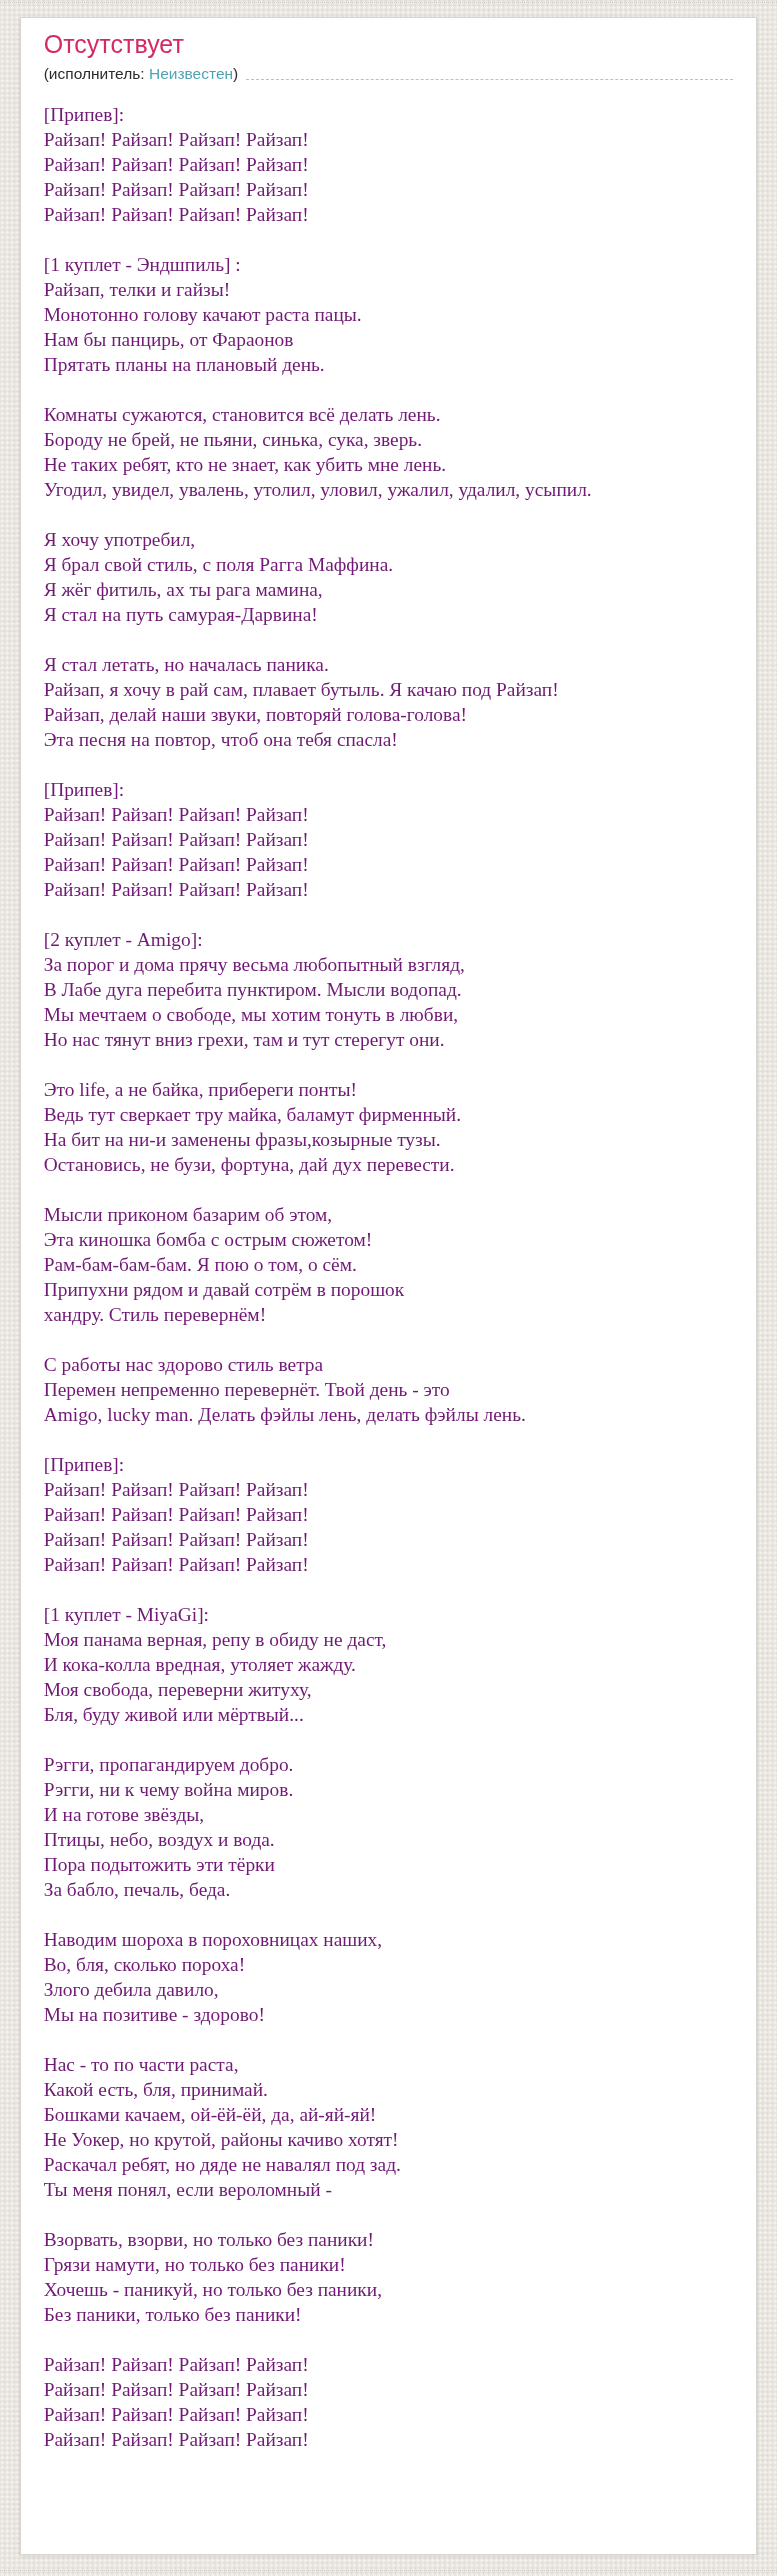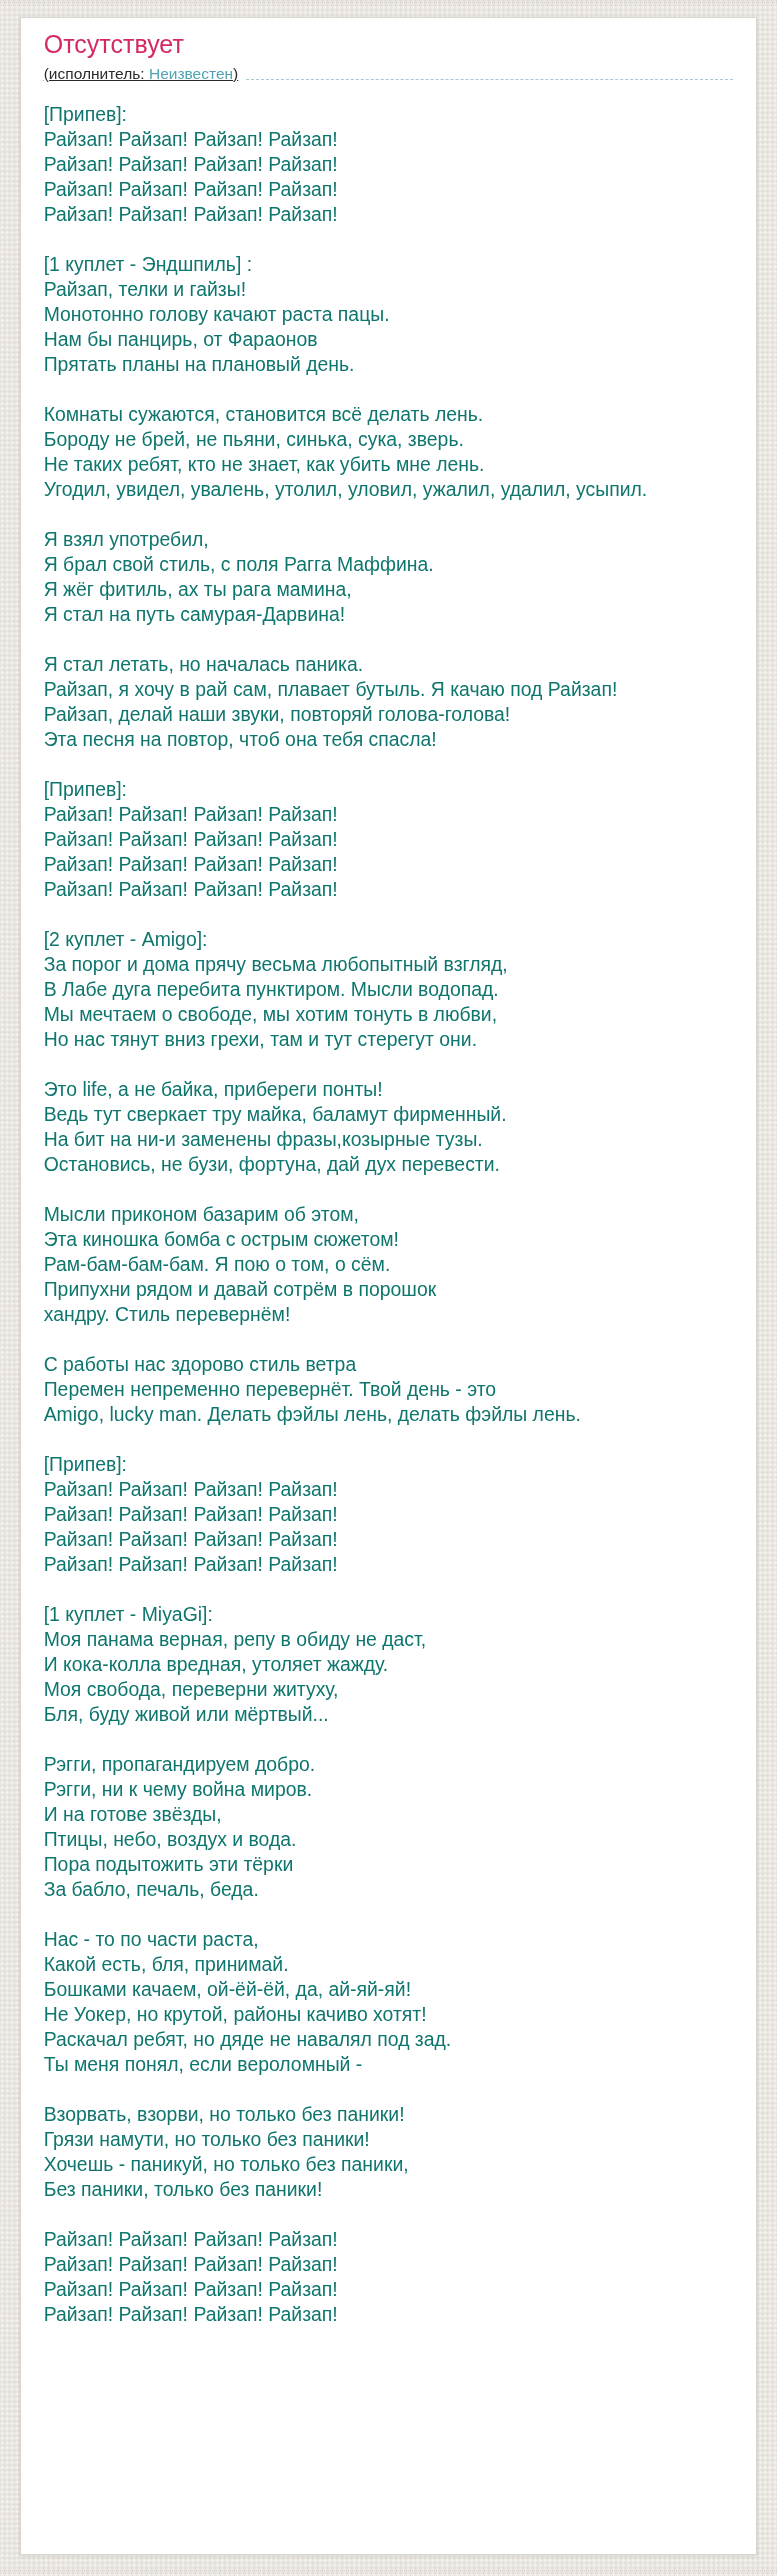--- a/index.html
+++ b/index.html
@@ -53,39 +53,39 @@
     text-decoration: none;
     display: inline-block;
   }
   .artist-row {
     display: flex;
     align-items: center;
     font-size: 15.5px;
     line-height: 19.4px;
     color: #2b2b2b;
     white-space: pre;
-    text-decoration: underline;
   }
   .artist-link {
     color: var(--artist-link-color, #4fa3b3);
     text-decoration: none;
     cursor: pointer;
   }
   .dash-fill {
     flex: 1 1 auto;
     border-bottom: 1px dashed var(--dash-color, #a9c6d3);
     margin: 0 0 3.9px 7.8px;
     height: 0;
     align-self: flex-end;
   }
   .lyrics {
     margin-top: 18.5px;
     font-size: 19.4px;
     line-height: 25px;
-    color: #0f766e;
+    color: #701a75;
+    font-family: Liberation Serif, serif;
   }
   .stanza { margin: 0 0 25px 0; }
   .stanza:last-child { margin-bottom: 0; }
   .line { white-space: pre-wrap; }
 </style>
 </head>
 <body>
 
 <div class="page">
   <div class="dotted-edge-top"></div>
@@ -113,21 +113,21 @@
           <div class="line">Нам бы панцирь, от Фараонов</div>
           <div class="line">Прятать планы на плановый день.</div>
         </div>
         <div class="stanza">
           <div class="line">Комнаты сужаются, становится всё делать лень.</div>
           <div class="line">Бороду не брей, не пьяни, синька, сука, зверь.</div>
           <div class="line">Не таких ребят, кто не знает, как убить мне лень.</div>
           <div class="line">Угодил, увидел, увалень, утолил, уловил, ужалил, удалил, усыпил.</div>
         </div>
         <div class="stanza">
-          <div class="line">Я взял употребил,</div>
+          <div class="line">Я хочу употребил,</div>
           <div class="line">Я брал свой стиль, с поля Рагга Маффина.</div>
           <div class="line">Я жёг фитиль, ах ты рага мамина,</div>
           <div class="line">Я стал на путь самурая-Дарвина!</div>
         </div>
         <div class="stanza">
           <div class="line">Я стал летать, но началась паника.</div>
           <div class="line">Райзап, я хочу в рай сам, плавает бутыль. Я качаю под Райзап!</div>
           <div class="line">Райзап, делай наши звуки, повторяй голова-голова!</div>
           <div class="line">Эта песня на повтор, чтоб она тебя спасла!</div>
         </div>
@@ -179,20 +179,26 @@
         </div>
         <div class="stanza">
           <div class="line">Рэгги, пропагандируем добро.</div>
           <div class="line">Рэгги, ни к чему война миров.</div>
           <div class="line">И на готове звёзды,</div>
           <div class="line">Птицы, небо, воздух и вода.</div>
           <div class="line">Пора подытожить эти тёрки</div>
           <div class="line">За бабло, печаль, беда.</div>
         </div>
         <div class="stanza">
+          <div class="line">Наводим шороха в пороховницах наших,</div>
+          <div class="line">Во, бля, сколько пороха!</div>
+          <div class="line">Злого дебила давило,</div>
+          <div class="line">Мы на позитиве - здорово!</div>
+        </div>
+        <div class="stanza">
           <div class="line">Нас - то по части раста,</div>
           <div class="line">Какой есть, бля, принимай.</div>
           <div class="line">Бошками качаем, ой-ёй-ёй, да, ай-яй-яй!</div>
           <div class="line">Не Уокер, но крутой, районы качиво хотят!</div>
           <div class="line">Раскачал ребят, но дяде не навалял под зад.</div>
           <div class="line">Ты меня понял, если вероломный -</div>
         </div>
         <div class="stanza">
           <div class="line">Взорвать, взорви, но только без паники!</div>
           <div class="line">Грязи намути, но только без паники!</div>

